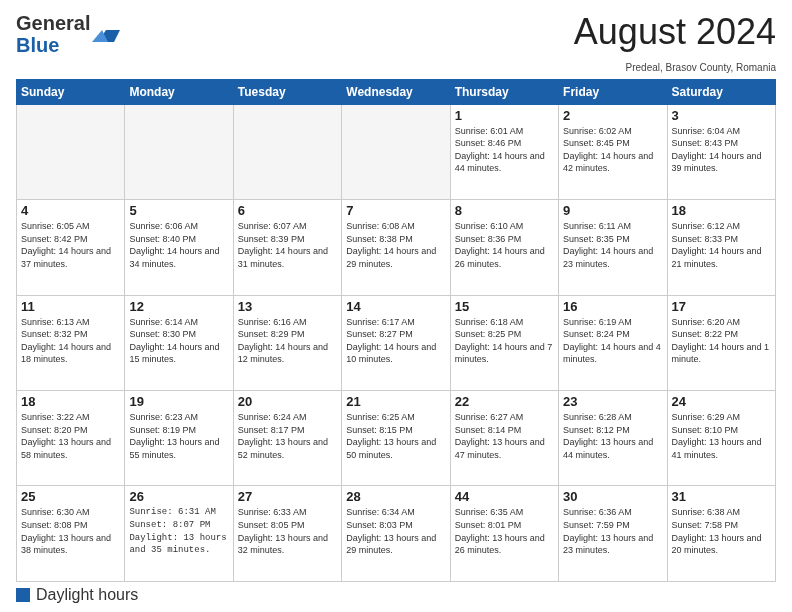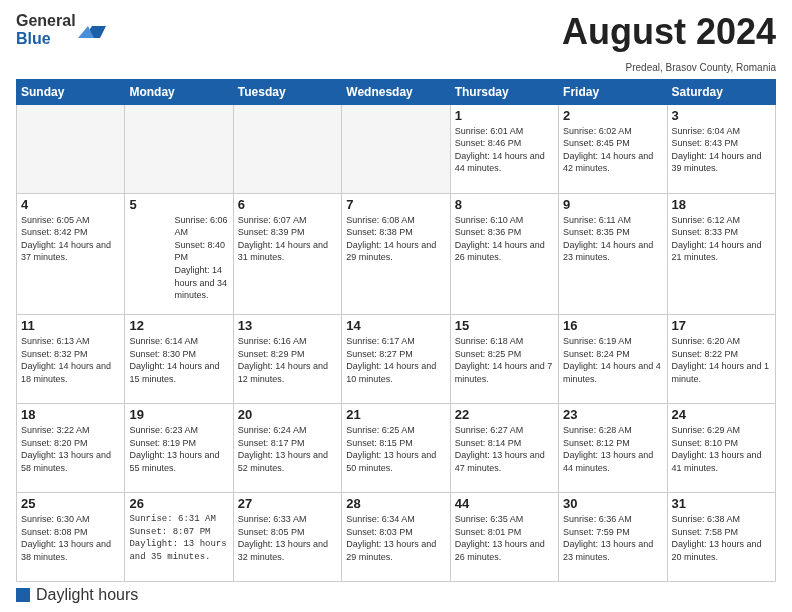--- a/index.html
+++ b/index.html
@@ -22,38 +22,38 @@
       align-items: flex-start;
       justify-content: space-between;
       margin-bottom: 6px;
     }
     .logo {
       display: flex;
       align-items: center;
       gap: 2px;
     }
     .logo-text {
-      font-size: 16px;
+      font-size: 20px;
       font-weight: bold;
       line-height: 1.1;
       margin-top: 20px;
     }
     .logo-general { color: #333; }
     .logo-blue { color: #1a5fa8; }
     .logo-icon {
       width: 28px;
       height: 28px;
       margin-left: 2px;
     }
     .title-block {
       text-align: right;
     }
     .month-year {
       font-size: 36px;
-      font-weight: 700;
+      font-weight: 400;
       color: #222;
       line-height: 1.1;
     }
     .location {
       font-size: 10px;
       color: #444;
       margin-top: 10px;
     }
     .calendar {
       flex: 1;
@@ -174,21 +174,21 @@
         </tr>
         <tr>
           <td>
             <span class="day-num">4</span>
             <div class="day-info" style="white-space: pre-line;">Sunrise: 6:05 AM
 Sunset: 8:42 PM
 Daylight: 14 hours and 37 minutes.</div>
           </td>
           <td>
             <span class="day-num">5</span>
-            <div class="day-info" style="white-space: pre-line; margin-left: 45px;">Sunrise: 6:06 AM
+            <div class="day-info" style="white-space: pre-line;">Sunrise: 6:06 AM
 Sunset: 8:40 PM
 Daylight: 14 hours and 34 minutes.</div>
           </td>
           <td>
             <span class="day-num">6</span>
             <div class="day-info" style="white-space: pre-line;">Sunrise: 6:07 AM
 Sunset: 8:39 PM
 Daylight: 14 hours and 31 minutes.</div>
           </td>
           <td>

